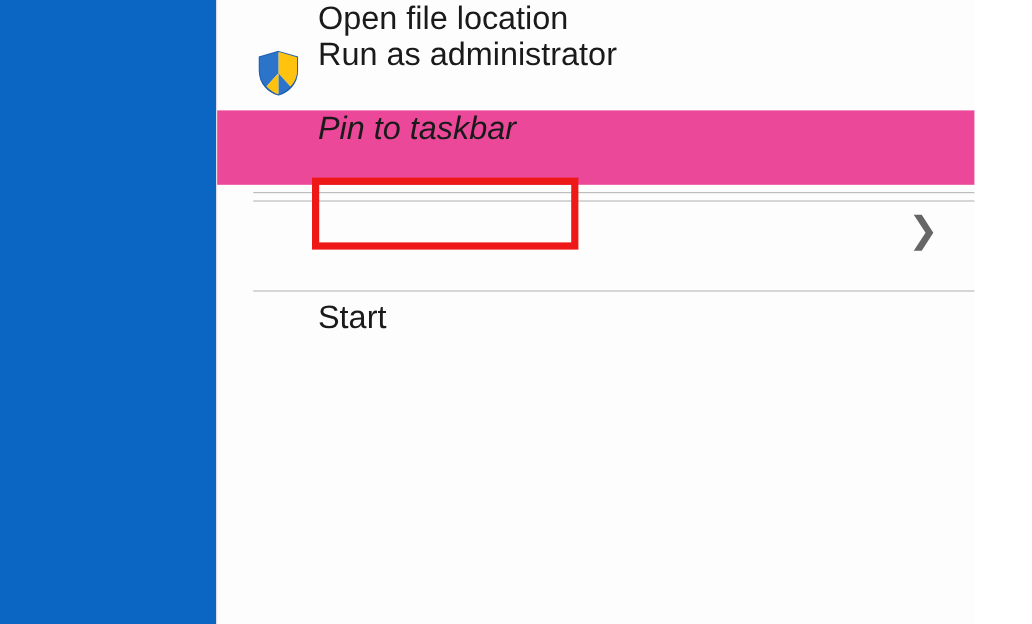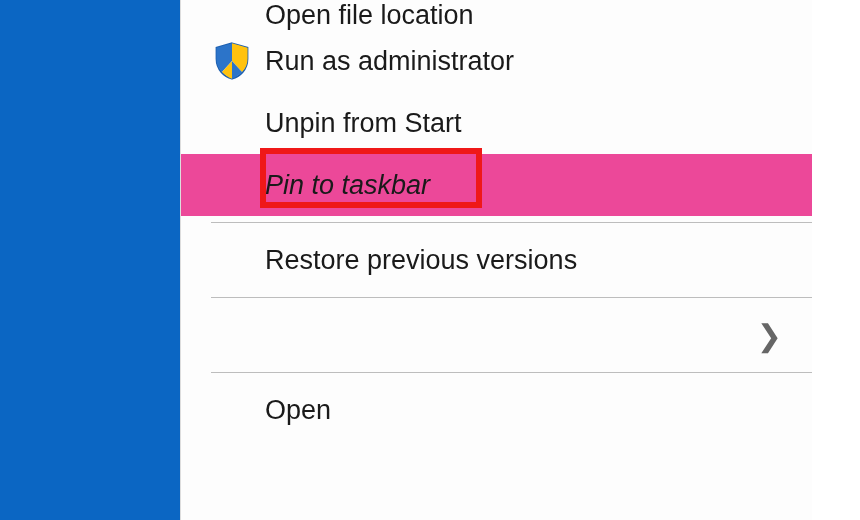--- a/index.html
+++ b/index.html
@@ -27,21 +27,20 @@
       position: absolute;
       left: 180px;
       top: 0;
       width: 632px;
       height: 520px;
       background: #fdfdfd;
       border-left: 1px solid #ddd;
     }
     .menu-item {
       display: flex;
-      align-items: center;
       height: 62px;
       padding-left: 18px;
       font-size: 27px;
       color: #1a1a1a;
       cursor: default;
     }
     .menu-item.first {
       height: 30px;
       align-items: flex-start;
       padding-top: 0;
@@ -100,47 +99,39 @@
         <path d="M16 2 L30 6 L30 16 C30 26 23 32 16 34 C9 32 2 26 2 16 L2 6 Z" fill="none" stroke="#1c5fb0" stroke-width="1.5"></path>
         <path d="M16 2 L30 6 L30 16 C30 21 28 25 25 28 L16 18 Z" fill="#ffc20e"></path>
         <path d="M16 2 L2 6 L2 16 C2 21 4 25 7 28 L16 18 Z" fill="#2c74c9"></path>
         <path d="M16 18 L25 28 C22 31 19 33 16 34 L16 18 Z" fill="#2c74c9"></path>
         <path d="M16 18 L7 28 C10 31 13 33 16 34 L16 18 Z" fill="#ffc20e"></path>
       </svg>
     </span>
     <span class="item-label">Run as administrator</span>
   </div>
 
-  <div class="menu-item">
-    <span class="icon-slot"></span>
-    <span class="item-label">Unpin from Start</span>
-  </div>
 
   <div class="menu-item hovered">
     <span class="icon-slot"></span>
     <span class="item-label">Pin to taskbar</span>
   </div>
 
   <div class="separator"></div>
 
-  <div class="menu-item">
-    <span class="icon-slot"></span>
-    <span class="item-label">Restore previous versions</span>
-  </div>
 
   <div class="separator"></div>
 
   <div class="menu-item" style="position:relative;">
     <span class="icon-slot"></span>
     <span class="submenu-arrow">❯</span>
   </div>
 
   <div class="separator"></div>
 
 
   <div class="menu-item">
     <span class="icon-slot"></span>
-    <span class="item-label">Open</span>
+    <span class="item-label">Start</span>
   </div>
 
 </div>
 
 <div class="callout-box" style="left:260px;top:148px;width:222px;height:60px;"></div>
 
 </body></html>

